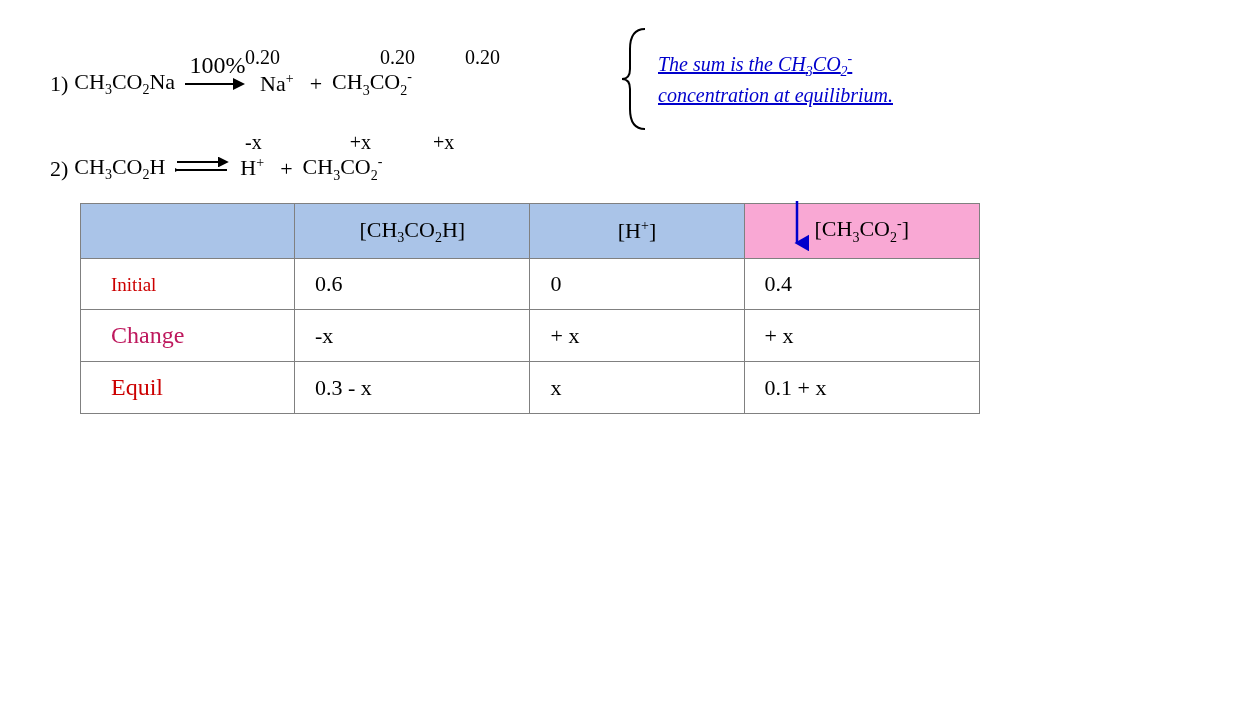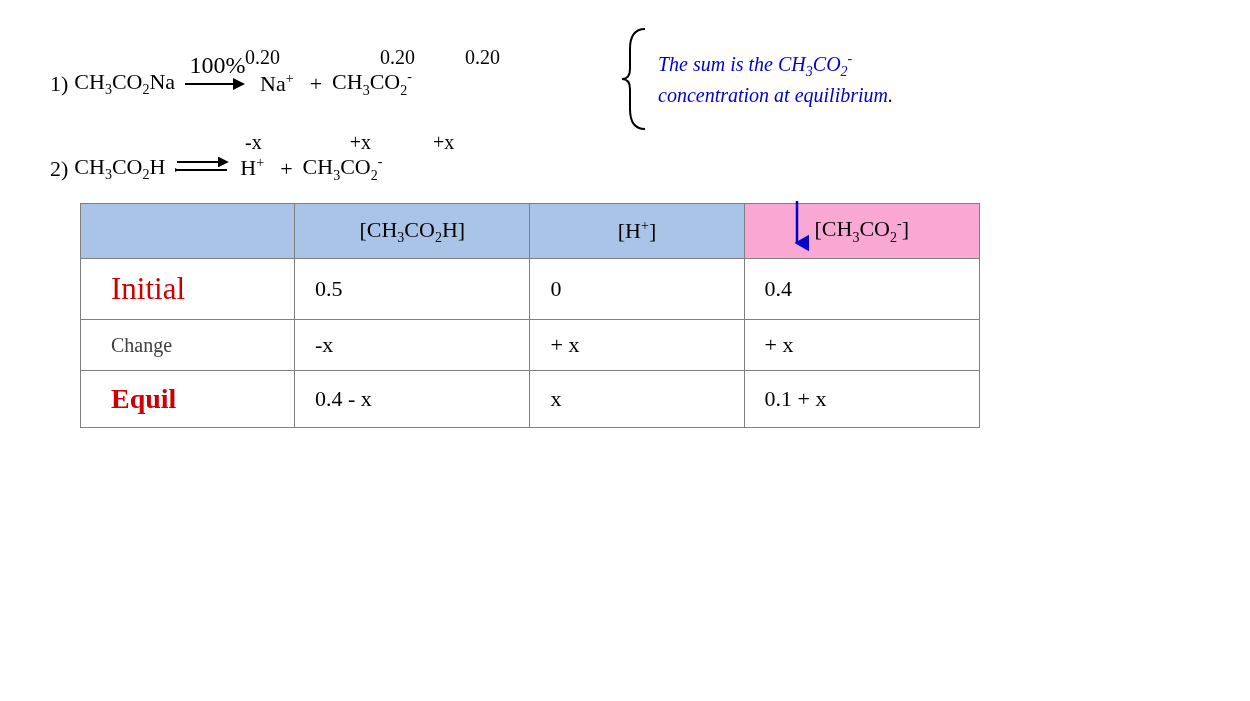--- a/index.html
+++ b/index.html
@@ -126,21 +126,21 @@
 
       <span style="margin-right:6px;">Na<sup>+</sup></span>
       <span style="margin: 0 10px;">+</span>
       <span>CH<sub>3</sub>CO<sub>2</sub><sup>-</sup></span>
 
       <span style="position:absolute; left: 570px; top: -45px; display:flex; align-items:center; gap:8px;">
 
         <svg width="30" height="110" viewBox="0 0 30 110">
           <path d="M 25 5 Q 10 5, 10 25 L 10 45 Q 10 55, 2 55 Q 10 55, 10 65 L 10 85 Q 10 105, 25 105" stroke="#000" stroke-width="2" fill="none"></path>
         </svg>
-        <span style="font-style:italic; color:#0000cc; font-size:20px; max-width:240px; line-height:1.4;">
+        <span style="font-style:italic; color:#0000cc; font-size:20px; max-width:240px; line-height:1.4;text-decoration:underline;">
           The sum is the CH<sub>3</sub>CO<sub>2</sub><sup>-</sup><br>concentration at equilibrium.
         </span>
       </span>
     </div>
 
     <div style="height: 18px;"></div>
 
     <div class="above-row2">
       <span style="font-size:20px; margin-right: 88px;">-x</span>
       <span style="font-size:20px; margin-right: 62px;">+x</span>
@@ -197,41 +197,41 @@
           </th>
           <th style="background-color:#f9a8d4; width:220px;">
             [CH<sub>3</sub>CO<sub>2</sub><sup>-</sup>]
           </th>
         </tr>
       </thead>
       <tbody>
 
         <tr>
           <td class="row-label">
-            <span style="color:#cc0000; font-size:31px;">Initial</span>
+            <span style="color:#cc0000; font-size:19px;">Initial</span>
           </td>
-          <td>0.5</td>
+          <td>0.6</td>
           <td>0</td>
           <td>0.4</td>
         </tr>
 
         <tr>
           <td class="row-label">
-            <span style="color:#404040; font-size:20px;">Change</span>
+            <span style="color:#be185d; font-size:24px;">Change</span>
           </td>
           <td>-x</td>
           <td>+ x</td>
           <td>+ x</td>
         </tr>
 
         <tr>
           <td class="row-label">
-            <span style="color:#cc0000; font-size:28px; font-weight:bold;">Equil</span>
+            <span style="color:#cc0000; font-size:24px; font-weight:normal;">Equil</span>
           </td>
-          <td>0.4 - x</td>
+          <td>0.3 - x</td>
           <td>x</td>
           <td>0.1 + x</td>
         </tr>
       </tbody>
     </table>
   </div>
 
 </div>
 
 </body></html>

